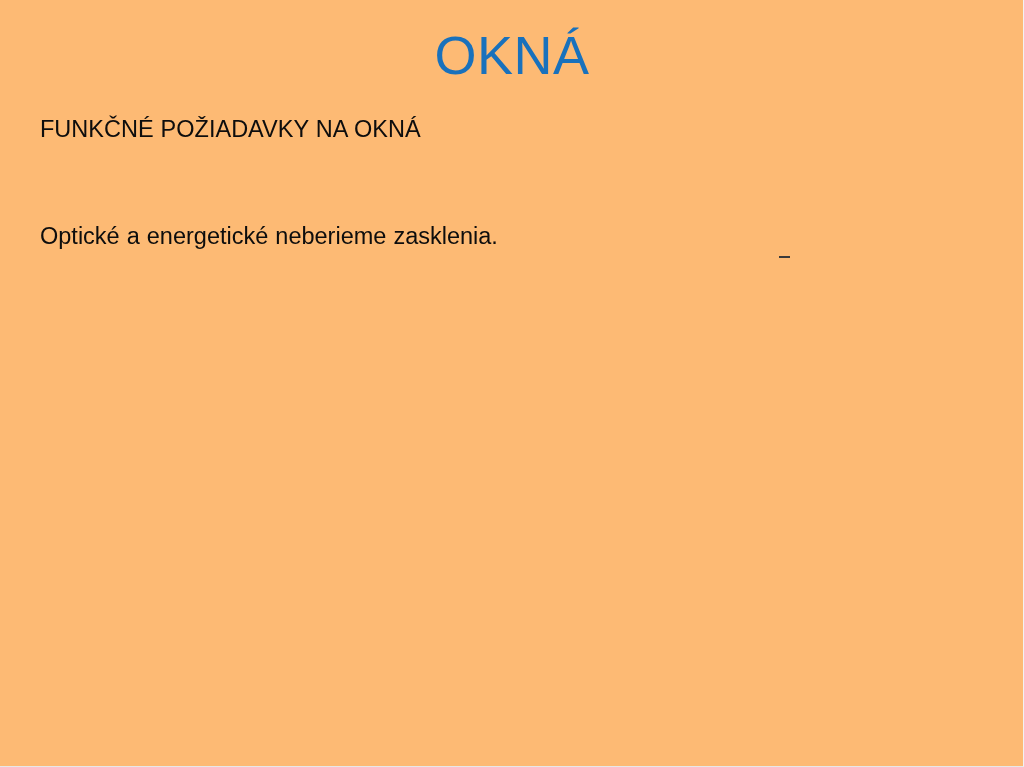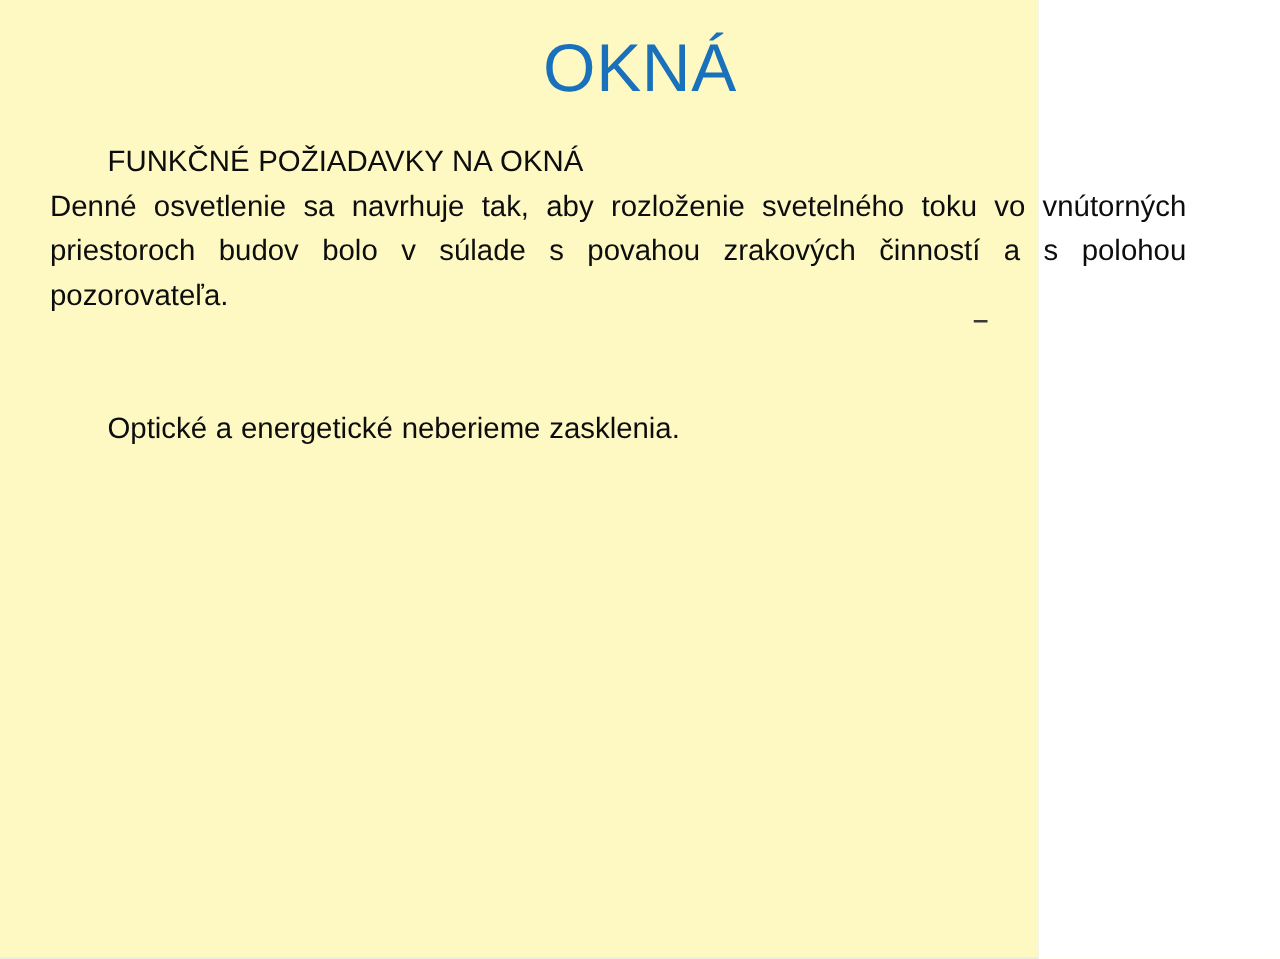--- a/index.html
+++ b/index.html
@@ -9,23 +9,23 @@
   body {
     width: 1024px;
     height: 767px;
     background: #ffffff;
     font-family: "DejaVu Sans", sans-serif;
     overflow: hidden;
   }
 
   .slide {
     position: relative;
-    width: 831px;
+    width: 1024px;
     height: 767px;
-    background: #fef9c3;
+    background: #fdba74;
     box-sizing: border-box;
     border-bottom: 1px solid #e8e8e8;
     border-right: 1px solid #f2f2f2;
   }
 
   .slide-title {
     position: absolute;
     top: 24px;
     left: 0;
     width: 1024px;
@@ -57,21 +57,20 @@
     word-spacing: 0.5px;
   }
 
   .para.justified {
     text-align: justify;
     text-align-last: left;
   }
 
   .para.plain {
     text-align: left;
-    margin-left: 46px;
   }
 
   .spacer {
     height: 35.5px;
   }
 
   .stray-dash {
     position: absolute;
     left: 779px;
     top: 256px;
@@ -84,21 +83,20 @@
 <body>
 
 <div class="slide">
 
   <div class="slide-title">OKNÁ</div>
 
   <div class="body-block">
 
     <p class="para plain">FUNKČNÉ POŽIADAVKY NA OKNÁ</p>
 
-    <p class="para justified">Denné osvetlenie sa navrhuje tak, aby rozloženie  svetelného toku vo vnútorných priestoroch budov bolo   v súlade s povahou zrakových činností a s polohou  pozorovateľa.</p>
 
     <div class="spacer"></div>
 
 
     <div class="spacer"></div>
 
     <p class="para plain">Optické a energetické neberieme zasklenia.</p>
 
 
   </div>

